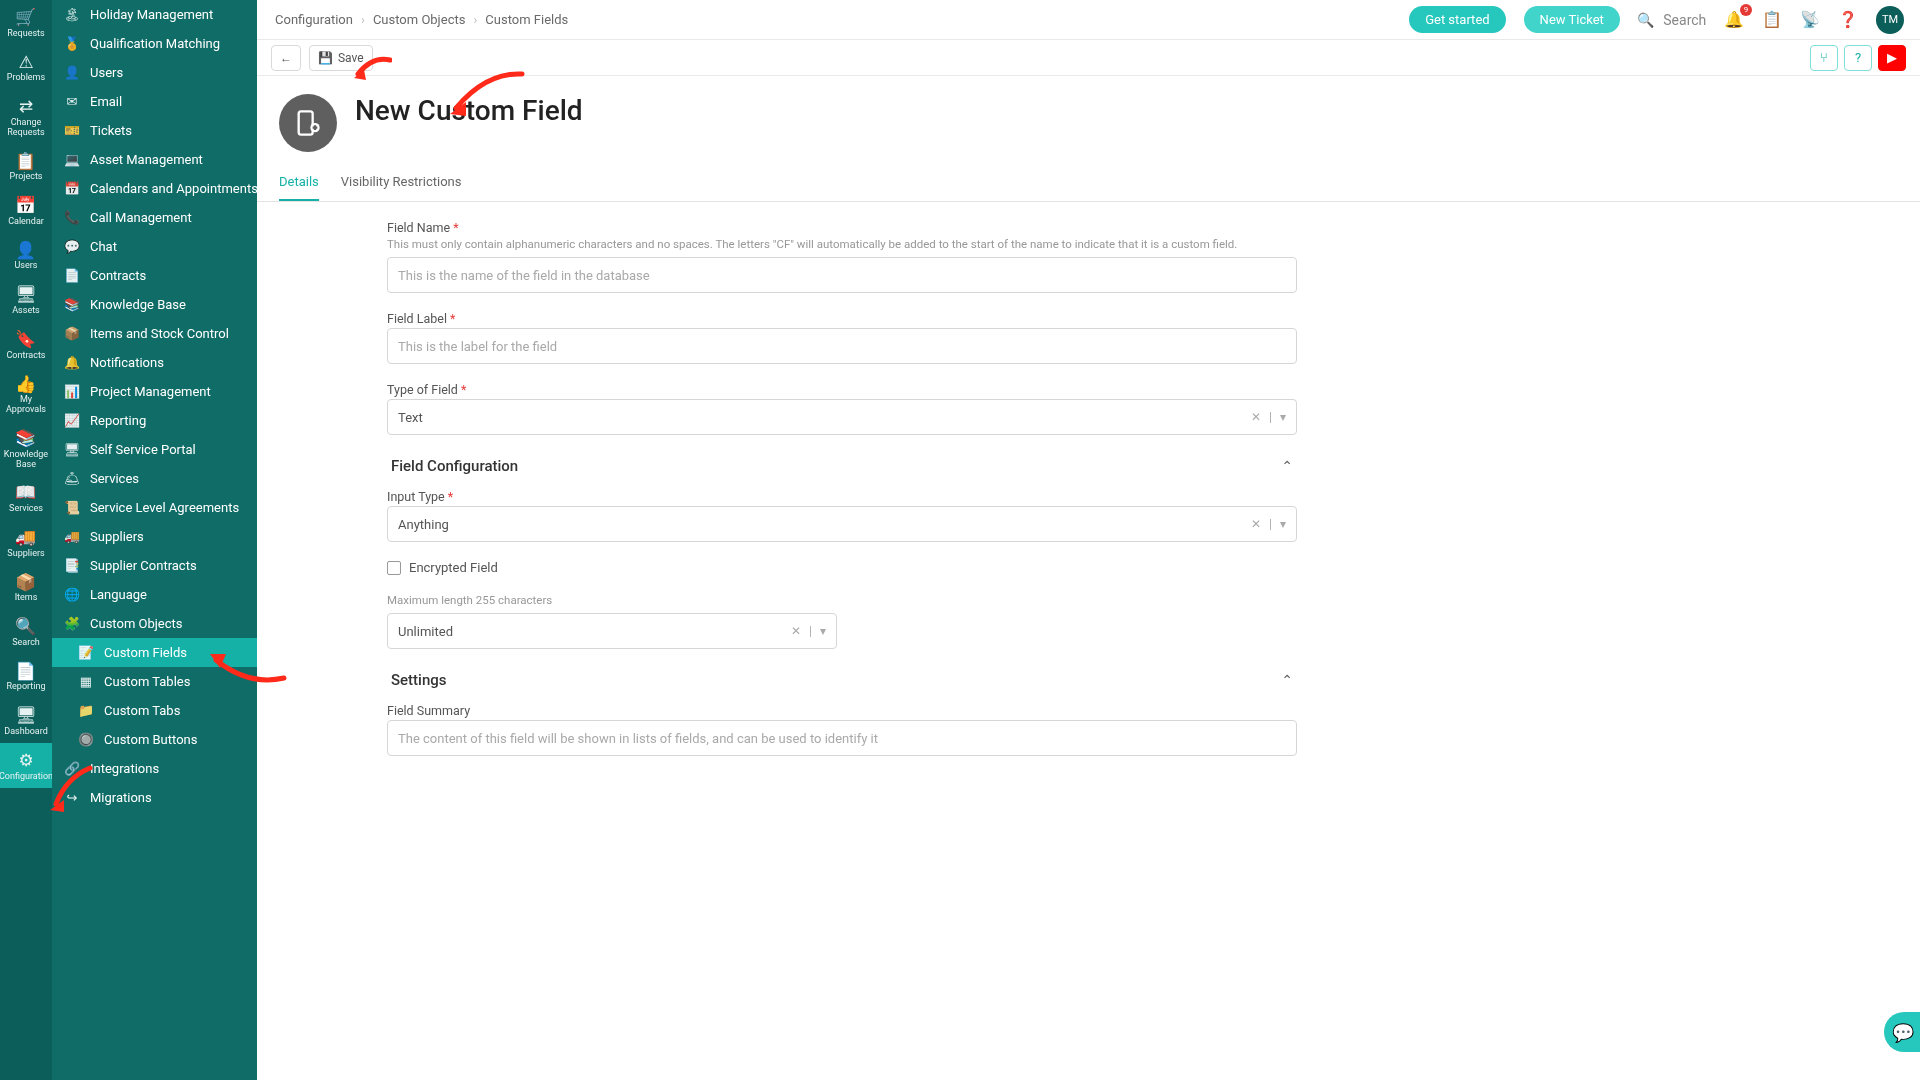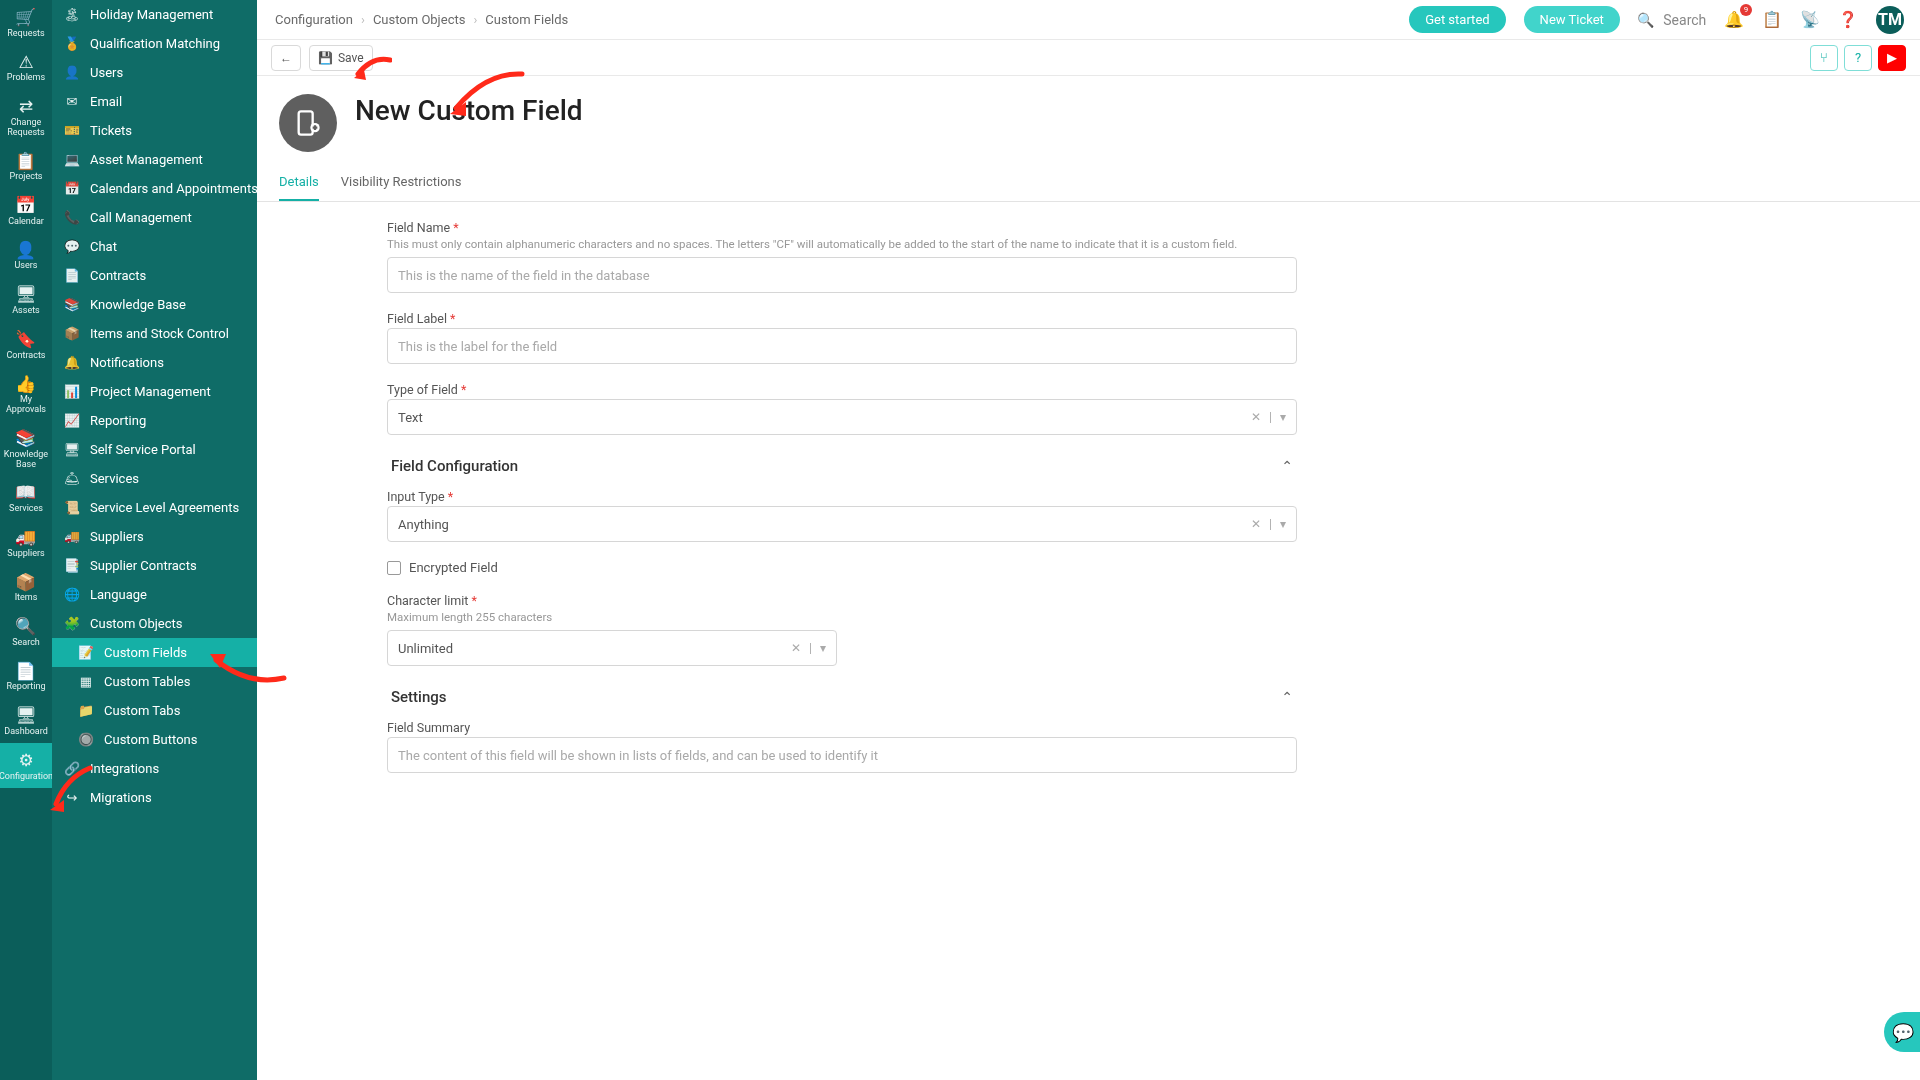--- a/index.html
+++ b/index.html
@@ -24,21 +24,21 @@
 
 #header { height: 40px; display: flex; align-items: center; padding: 0 16px 0 18px; border-bottom: 1px solid #e9e9e9; gap: 12px; }
 .breadcrumbs { display: flex; align-items: center; gap: 8px; font-size: 13px; color: #6a6a6a; }
 .breadcrumbs .sep { color: #bdbdbd; }
 .btn-pill { background: #26c7bd; color: #fff; border: none; border-radius: 20px; padding: 6px 16px; font-size: 13px; cursor: pointer; }
 .btn-pill.light { background: #41d4cb; }
 .header-right { margin-left: auto; display: flex; align-items: center; gap: 18px; }
 .search-box { display: flex; align-items: center; gap: 8px; color: #888; font-size: 14px; }
 .hicon { font-size: 16px; color: #666; cursor: pointer; position: relative; }
 .badge { position: absolute; top: -6px; right: -8px; background: #e53935; color: #fff; font-size: 8px; border-radius: 8px; padding: 1px 4px; line-height: 1.2; }
-.avatar { width: 28px; height: 28px; border-radius: 50%; background: #0b5e5a; color: #fff; display: flex; align-items: center; justify-content: center; font-size: 16px; font-weight: 700; }
+.avatar { width: 28px; height: 28px; border-radius: 50%; background: #0b5e5a; color: #fff; display: flex; align-items: center; justify-content: center; font-size: 11px; font-weight: 400; }
 
 
 #toolbar { height: 36px; display: flex; align-items: center; padding: 0 14px; gap: 8px; border-bottom: 1px solid #e9e9e9; }
 .icon-btn { border: 1px solid #d9d9d9; background: #fff; border-radius: 4px; height: 26px; min-width: 28px; padding: 0 8px; display: inline-flex; align-items: center; gap: 5px; font-size: 12px; color: #555; cursor: pointer; }
 .toolbar-right { margin-left: auto; display: flex; gap: 6px; }
 .sq { width: 28px; height: 26px; border: 1px solid #d9d9d9; border-radius: 4px; display: inline-flex; align-items: center; justify-content: center; font-size: 13px; color: #555; cursor: pointer; }
 .sq.green { border-color: #7fded7; color: #15b0a6; }
 .sq.red   { border-color: #f7b1b1; color: #e53935; background: #fff; }
 .sq.red.solid { background: #ff0000; color: #fff; border-color: #ff0000; }
 
@@ -360,21 +360,20 @@
           <span class="ctrls"><span>✕</span> | <span>▾</span></span>
         </div>
       </div>
 
       <div class="field chk-row">
         <span class="chk"></span>
         <span>Encrypted Field</span>
       </div>
 
       <div class="field">
-        <div class="field-label"><span>Character limit</span> <span class="req">*</span></div>
         <div class="field-help">Maximum length 255 characters</div>
         <div class="select narrow">
           <span class="val">Unlimited</span>
           <span class="ctrls"><span>✕</span> | <span>▾</span></span>
         </div>
       </div>
 
 
       <div class="section-hdr">
         <h3>Settings</h3>

